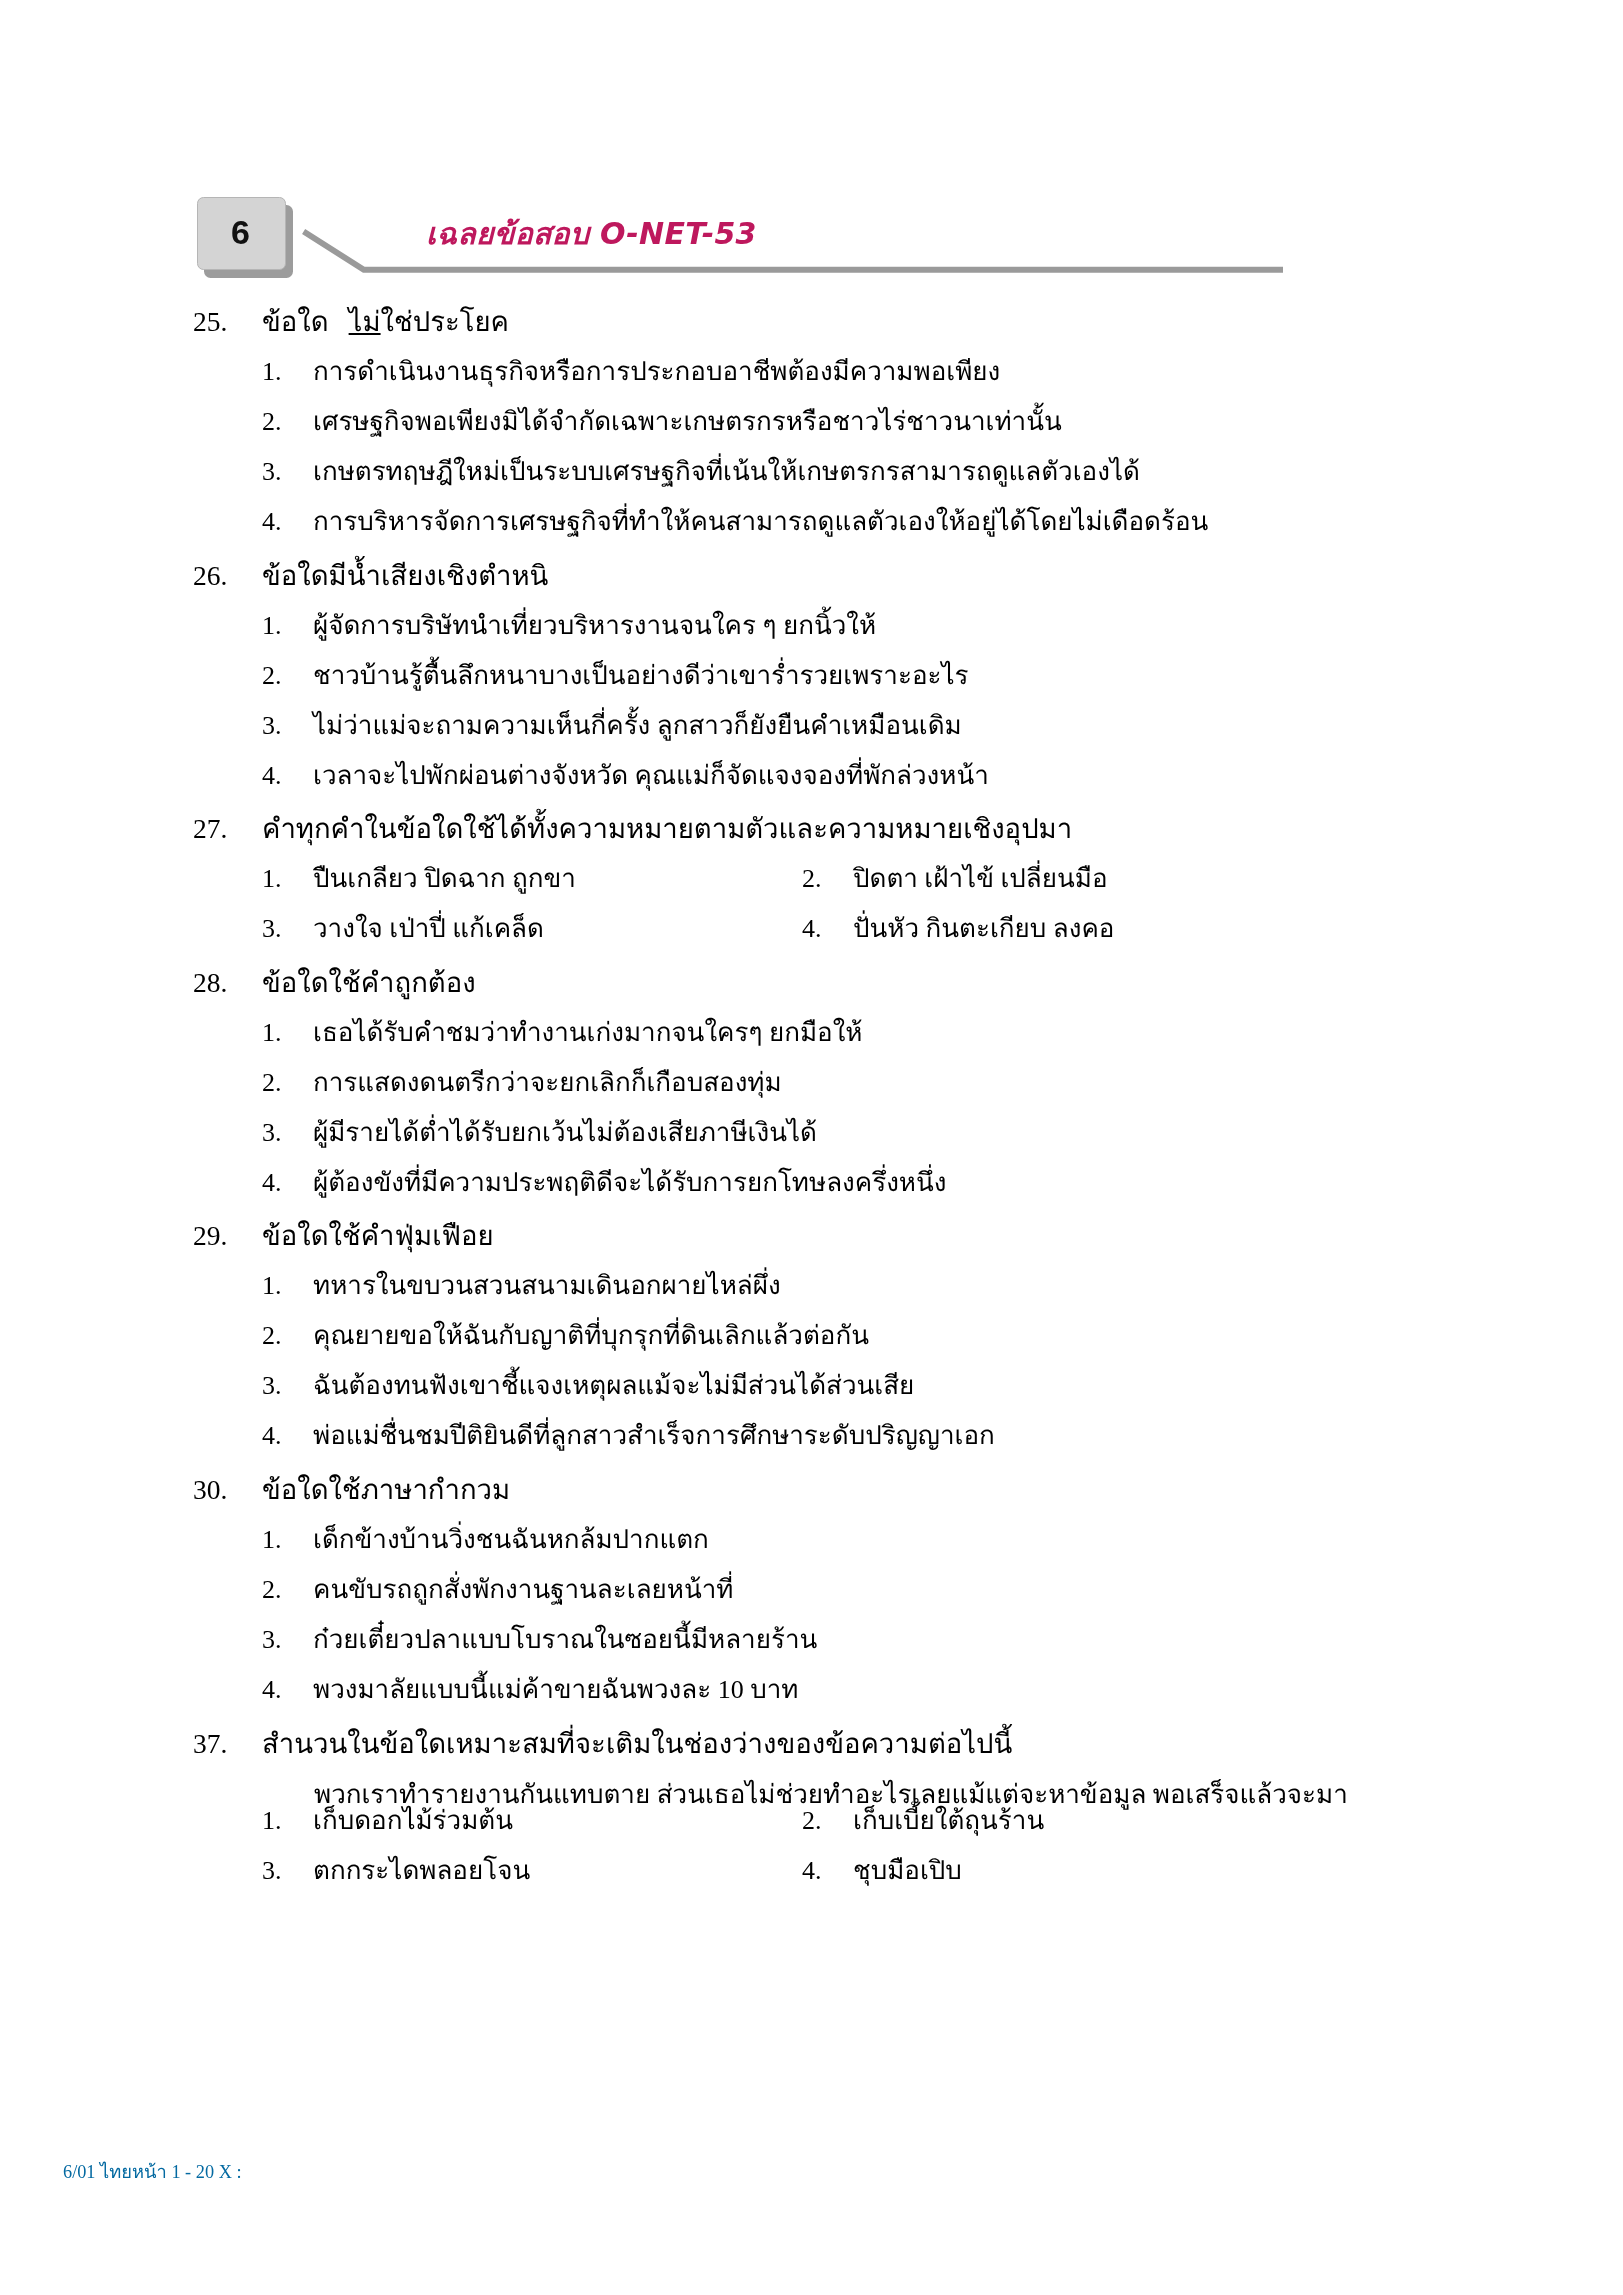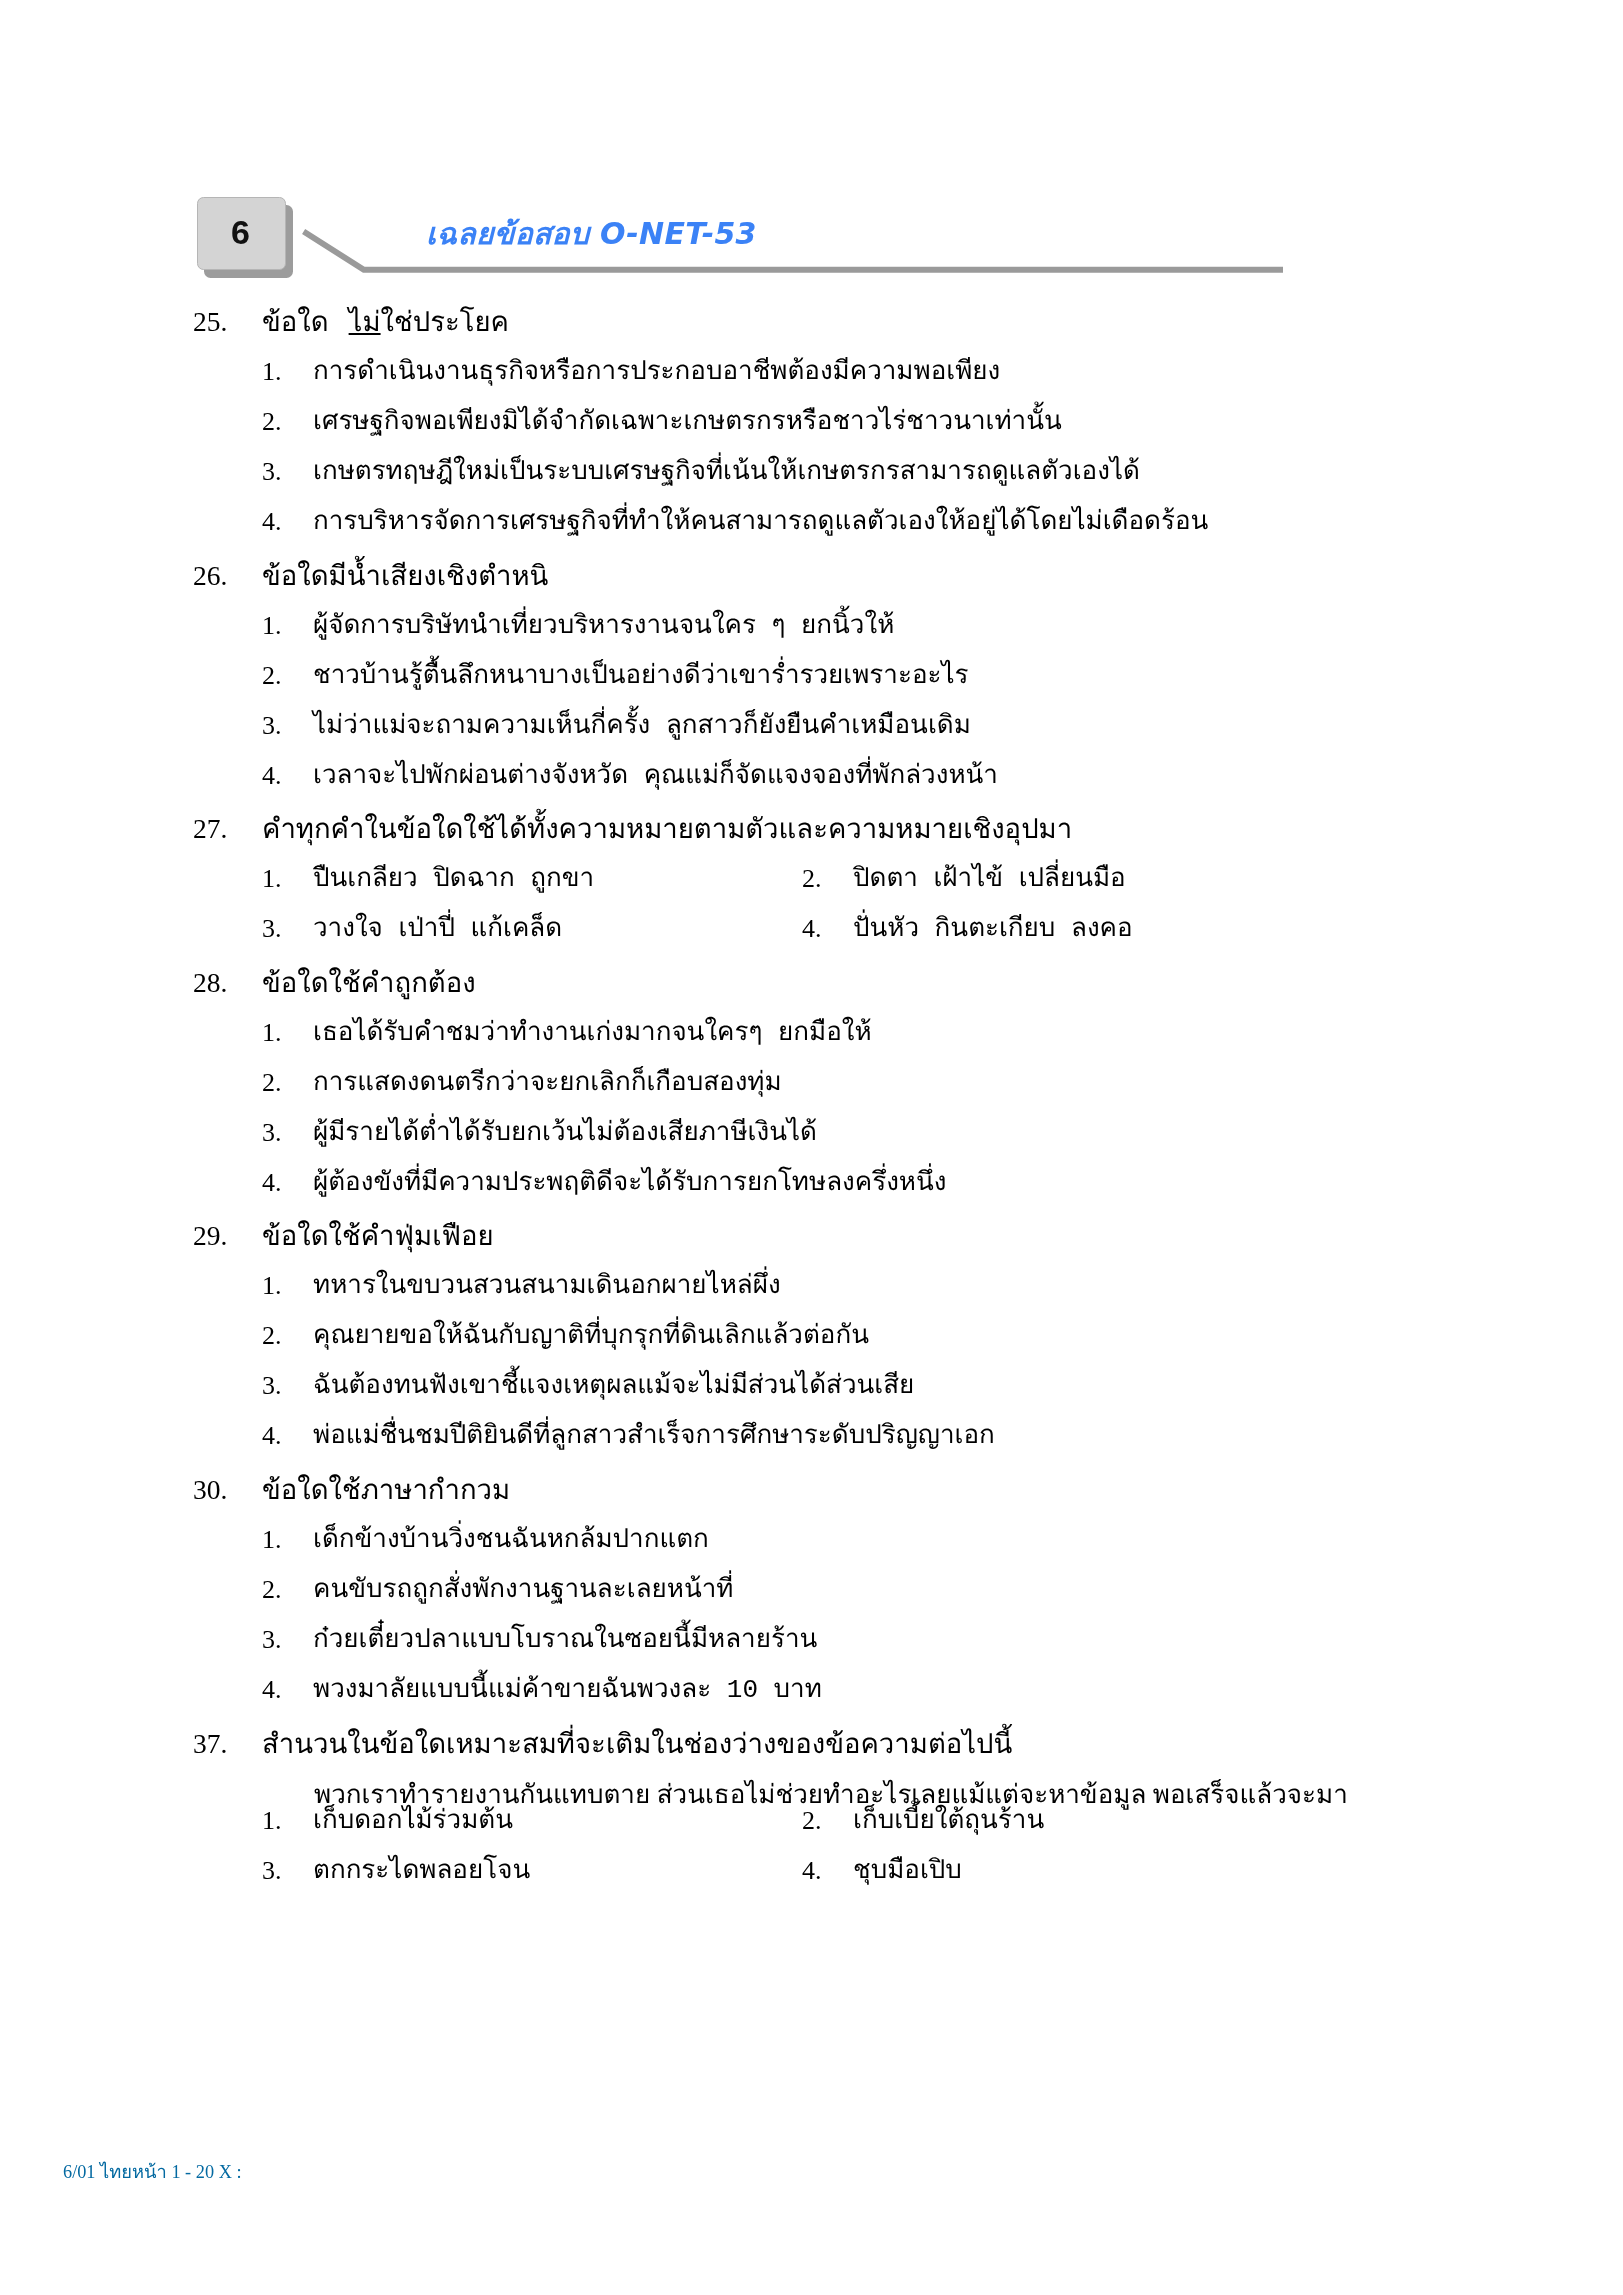--- a/index.html
+++ b/index.html
@@ -70,21 +70,21 @@
   .header-title {
     position: absolute;
     left: 230px;
     top: 14.4px;
     font-family: "DejaVu Sans", "Liberation Sans", sans-serif;
     font-weight: bold;
     font-style: italic;
     font-size: 30px;
     letter-spacing: 0.3px;
     white-space: nowrap;
-    color: #3b82f6;
+    color: #be185d;
   }
 
   
   .body {
     position: absolute;
     left: 0;
     top: 308px;
     width: 1623px;
   }
   .qblock {
@@ -130,21 +130,21 @@
   .choice.col1 { flex: 0 0 540px; }
   .choice.col2 { flex: 0 0 auto; }
   .choice.full { flex: 1 1 auto; }
   .cnum {
     flex: 0 0 51px;
     font-size: 26px;
     font-family: "Liberation Serif", "DejaVu Serif", serif;
   }
   .ctext {
     font-size: 26px;
-    font-family: Liberation Mono, monospace;
+    font-family: Liberation Serif, serif;
     white-space: nowrap;
   }
 
   
   .passage {
     padding-left: 314px;
     font-size: 26px;
     line-height: 1.05;
     font-family: "Liberation Serif", "DejaVu Serif", serif;
     white-space: nowrap;

